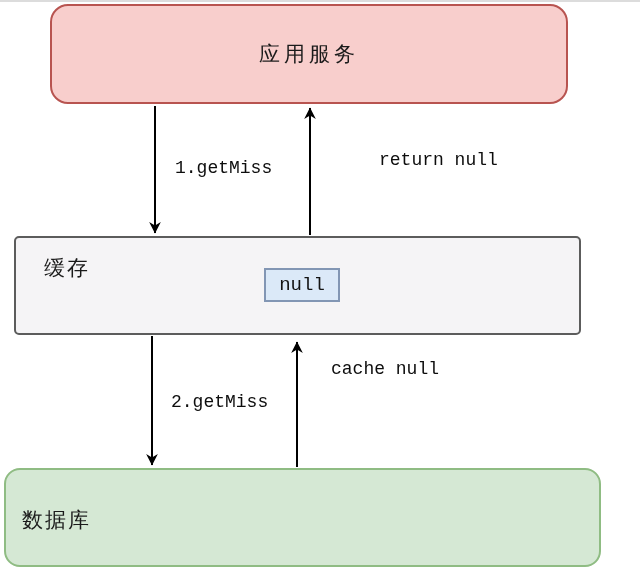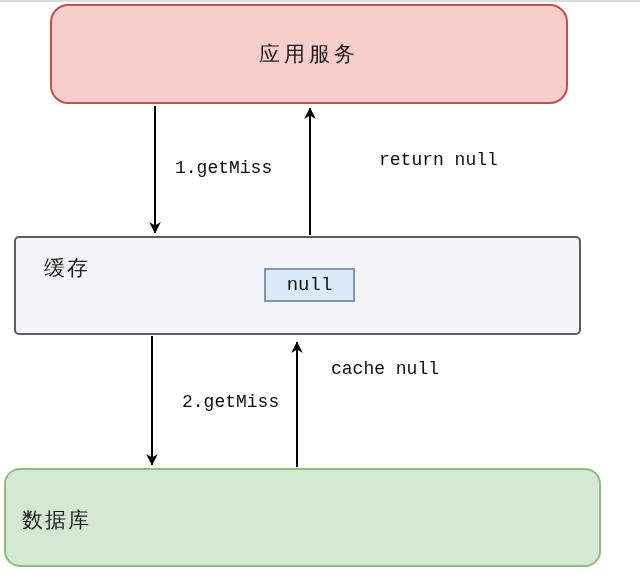--- a/index.html
+++ b/index.html
@@ -52,21 +52,21 @@
   .cache-label {
     position: absolute;
     left: 28px; top: 16px;
     font-size: 21px;
     letter-spacing: 2px;
     color: #1a1a1a;
   }
   .null-box {
     position: absolute;
     left: 248px; top: 30px;
-    width: 91px; height: 34px;
+    width: 76px; height: 34px;
     box-sizing: border-box;
     background: #dbe9f8;
     border: 2px solid #8296b4;
     display: flex;
     align-items: center;
     justify-content: center;
     font-size: 19px;
     color: #141414;
   }
   .node-db {
@@ -90,21 +90,21 @@
     pointer-events: none;
   }
   .edge-label {
     position: absolute;
     font-size: 18px;
     color: #0d0d0d;
     white-space: nowrap;
   }
   .edge-label-1 { left: 175px; top: 158px; }
   .edge-label-2 { left: 359px; top: 150px; margin-left: 20px; }
-  .edge-label-3 { left: 171px; top: 392px; margin-left: 11px; }
+  .edge-label-3 { left: 171px; top: 392px; }
   .edge-label-4 { left: 331px; top: 359px; text-align: center; }
 </style>
 </head>
 <body>
 
 <div class="diagram">
 
   <div class="topline"></div>
 
   <div class="node node-app">

